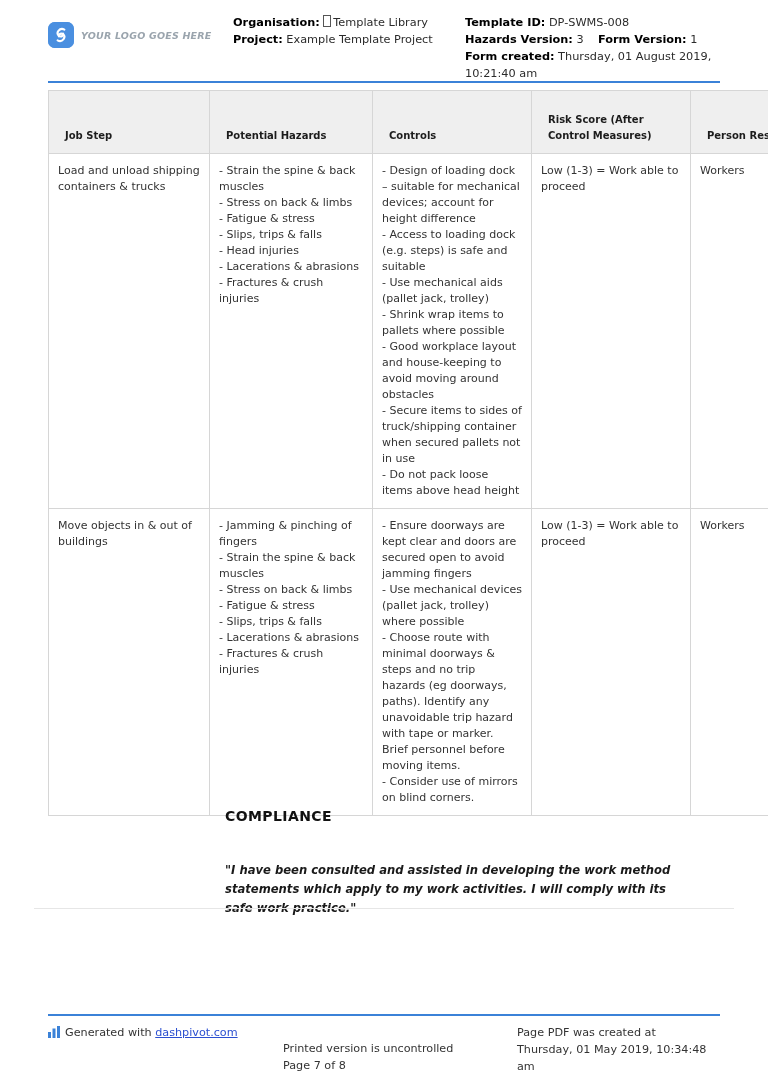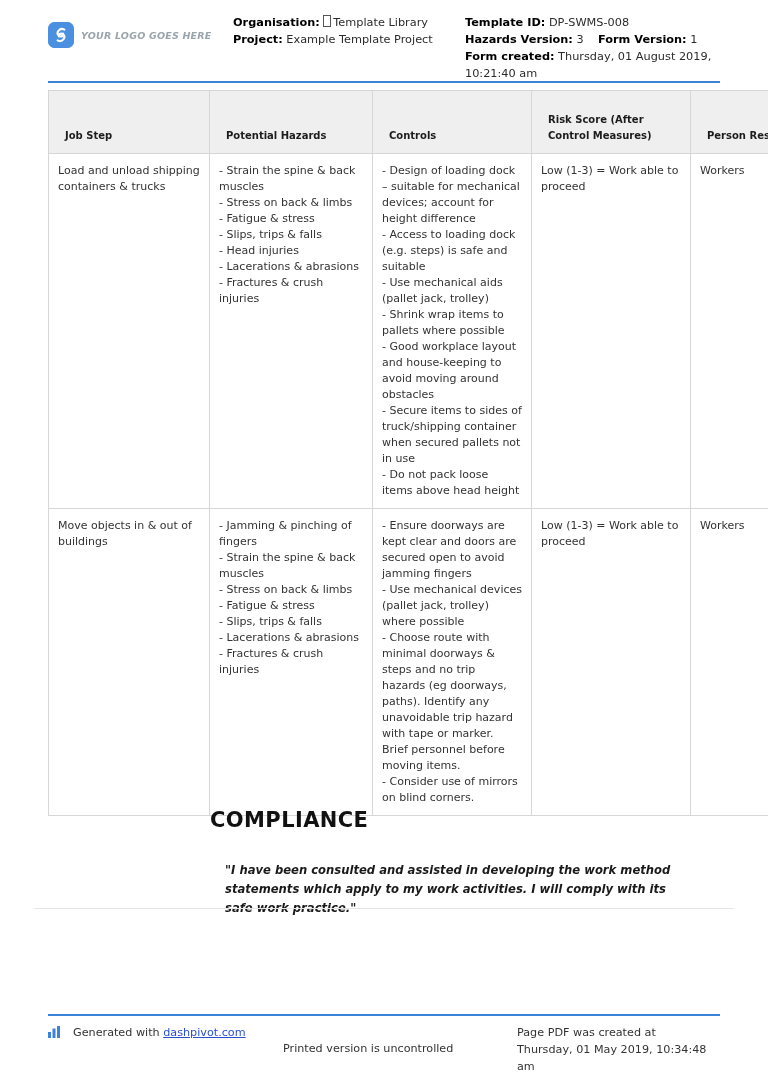--- a/index.html
+++ b/index.html
@@ -113,23 +113,23 @@
   .c1 { width: 135px; }
   .c2 { width: 137px; }
   .c3 { width: 133px; }
   .c4 { width: 133px; }
   .c5 { width: 134px; }
   .celltext { white-space: pre-line; }
 
   
   .compliance-title {
     position: absolute;
-    left: 210px;
+    left: 225px;
     top: 808px;
-    font-size: 21px;
+    font-size: 14px;
     font-weight: bold;
     letter-spacing: 0.4px;
     color: #111;
   }
   .compliance-quote {
     position: absolute;
     left: 225px;
     top: 861px;
     width: 456px;
     font-size: 11.6px;
@@ -159,21 +159,21 @@
   .footer {
     position: absolute;
     left: 48px;
     top: 1024px;
     width: 690px;
     display: flex;
     font-size: 11.2px;
     line-height: 17px;
     color: #333;
   }
-  .f-col-1 { width: 235px; display: flex; align-items: flex-start; gap: 12px; }
+  .f-col-1 { width: 235px; display: flex; align-items: flex-start; gap: 4px; }
   .f-col-2 { width: 234px; margin-top: 16px; }
   .f-col-3 { width: 200px; }
   .bars-icon { display:block; margin-top: 2px; }
   .link {
     color: #2b4fd1;
     text-decoration: underline;
   }
 </style>
 </head>
 <body>
@@ -289,20 +289,21 @@
           <rect x="9" y="0" width="3" height="12" fill="#3b82d8"></rect>
         </svg>
       </span>
       <span>
         <span>Generated with</span>
         <a class="link" href="#">dashpivot.com</a>
       </span>
     </div>
     <div class="f-col-2">
       <div>Printed version is uncontrolled</div>
+      <div>Page 7 of 8</div>
     </div>
     <div class="f-col-3">
       <div>Page PDF was created at</div>
       <div>Thursday, 01 May 2019, 10:34:48 am</div>
     </div>
   </div>
 
 </div>
 
 </body></html>

